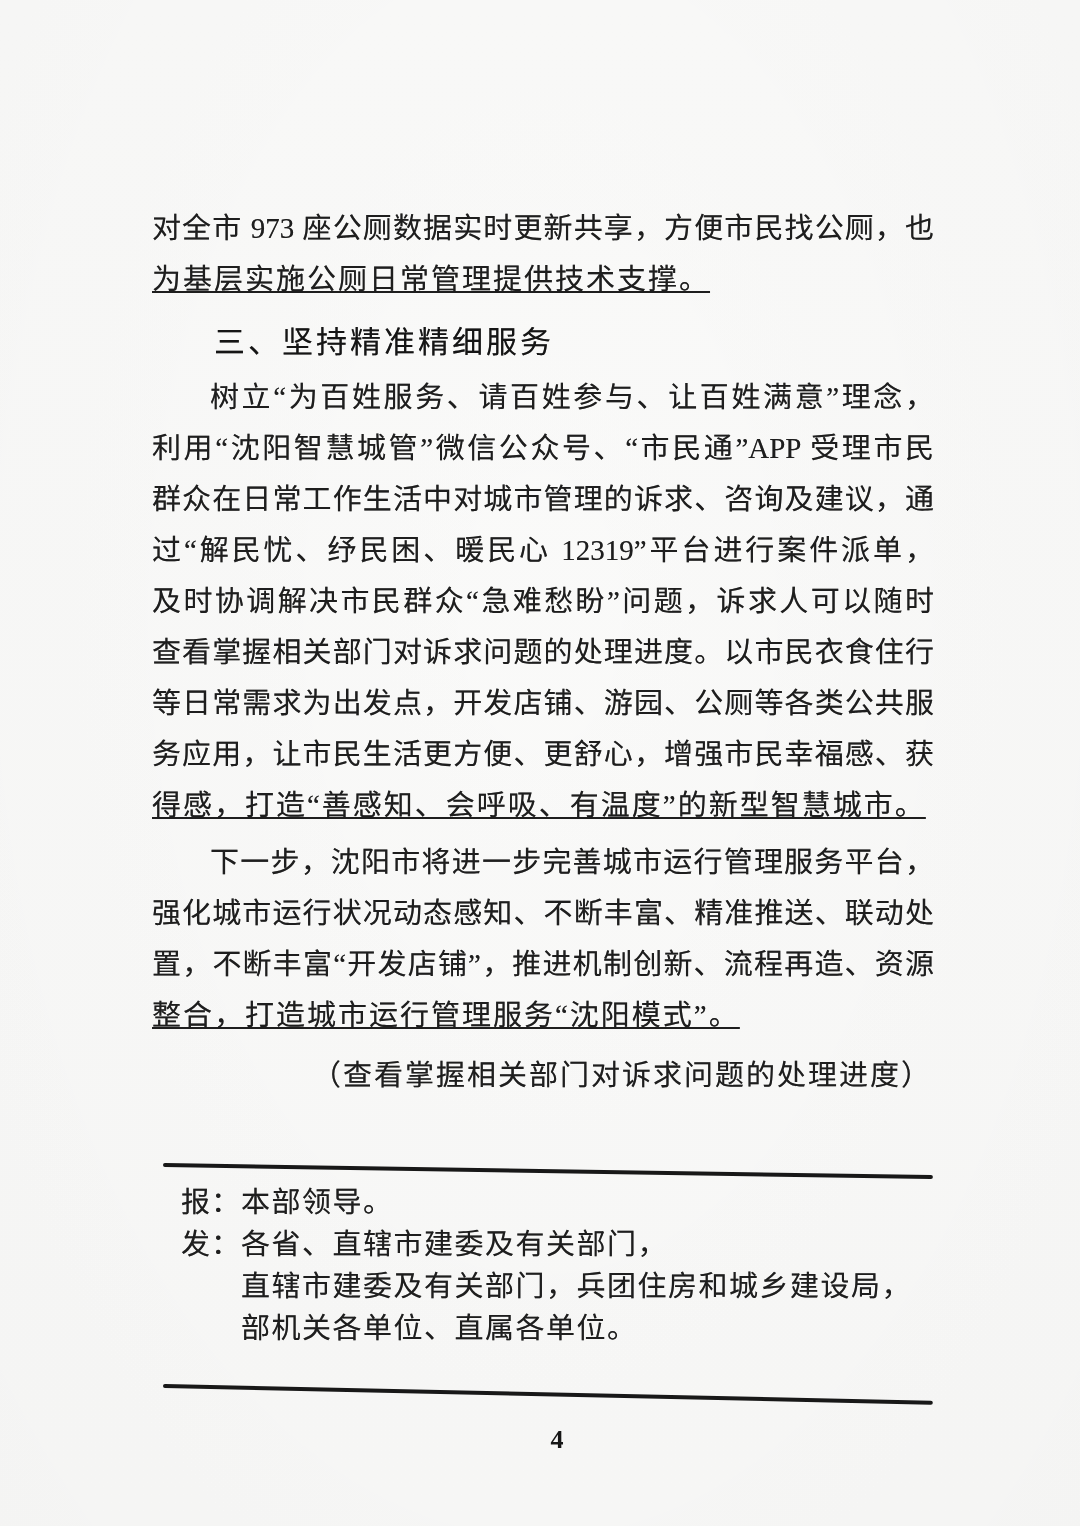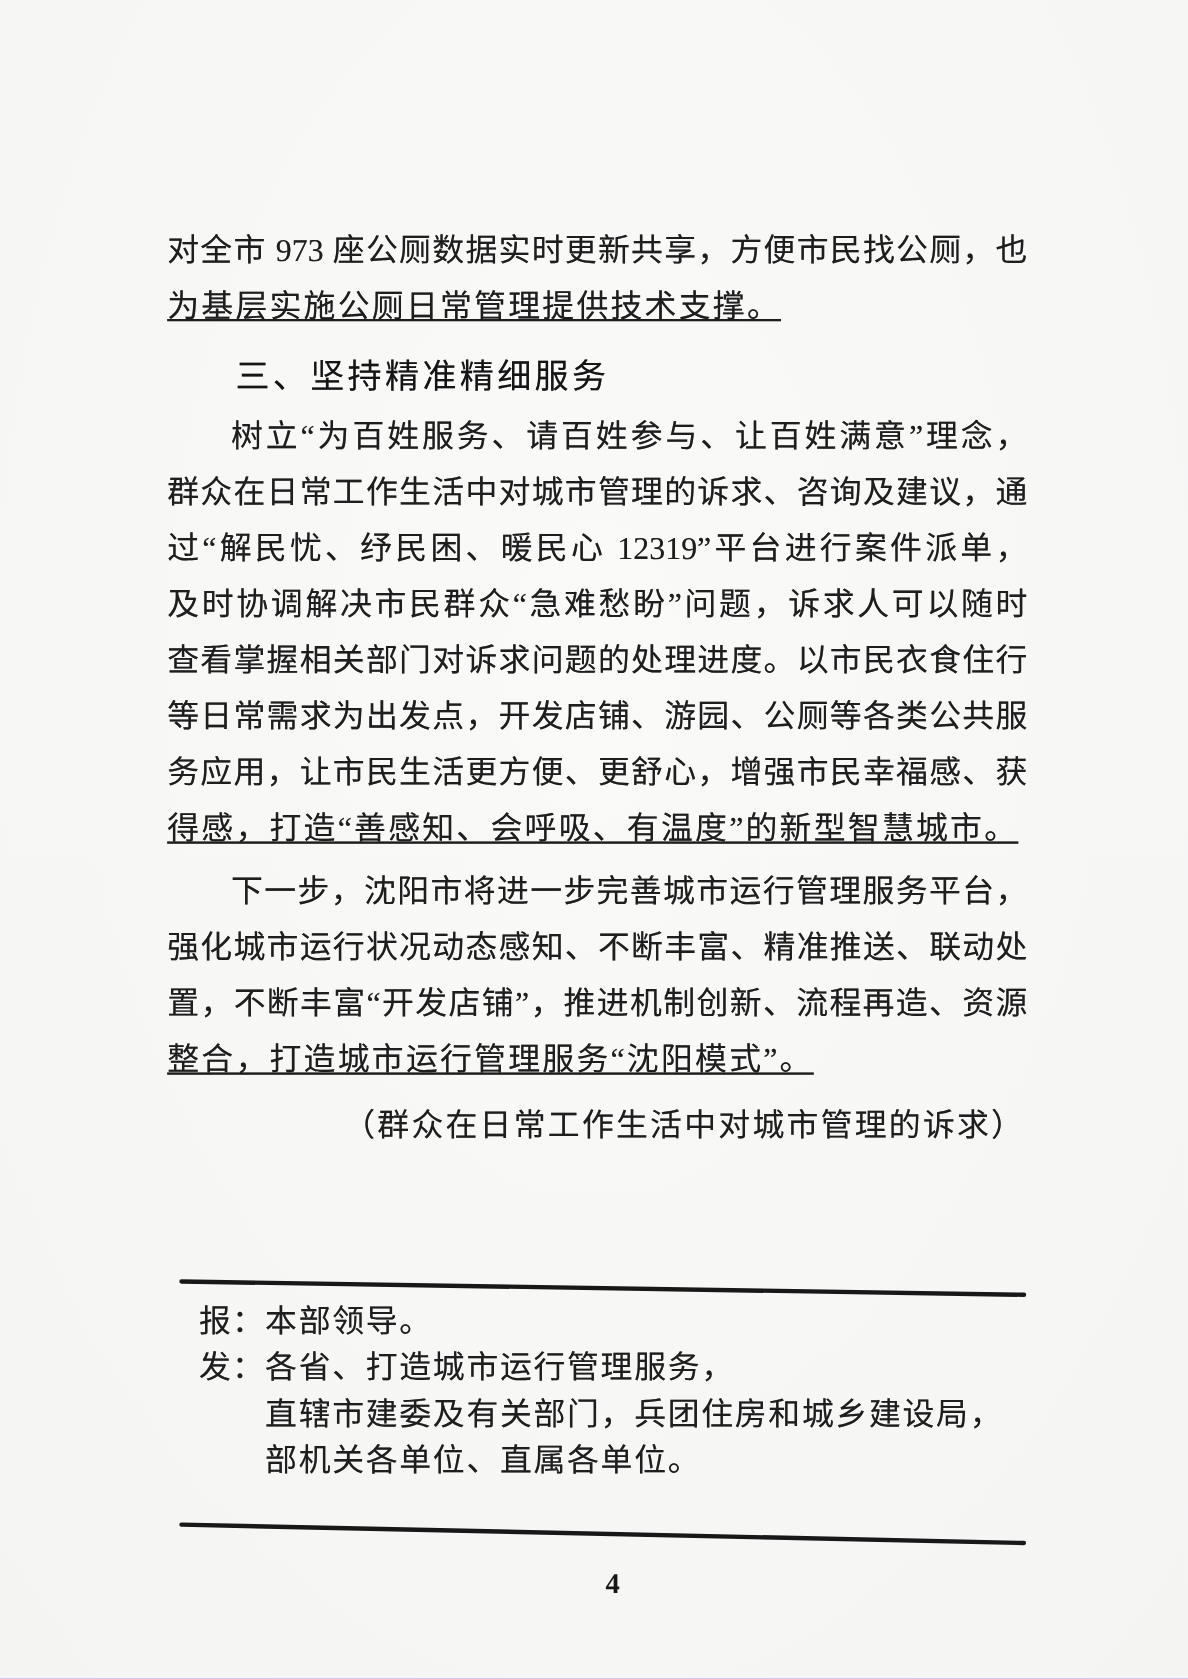--- a/index.html
+++ b/index.html
@@ -5,21 +5,21 @@
   html, body {
     margin: 0;
     padding: 0;
     background: #ffffff;
   }
   .page {
     position: relative;
     width: 1080px;
     height: 1526px;
     margin: 0 auto;
-    background: #8b5cf6;
+    background: #a3a3a3;
     overflow: hidden;
     color: #1e1e1e;
     font-family: "Liberation Serif", "DejaVu Serif", serif;
   }
   
   .page::before {
     content: "";
     position: absolute;
     inset: 0;
     background:
@@ -148,53 +148,54 @@
 
     <div class="para1">
       <div class="line">对全市 973 座公厕数据实时更新共享，方便市民找公厕，也</div>
       <div class="line last">为基层实施公厕日常管理提供技术支撑。</div>
     </div>
 
     <div class="heading">三、坚持精准精细服务</div>
 
     <div class="para2">
       <div class="line ind">树立“为百姓服务、请百姓参与、让百姓满意”理念，</div>
+      <div class="line">利用“沈阳智慧城管”微信公众号、“市民通”APP 受理市民</div>
       <div class="line">群众在日常工作生活中对城市管理的诉求、咨询及建议，通</div>
       <div class="line">过“解民忧、纾民困、暖民心 12319”平台进行案件派单，</div>
       <div class="line">及时协调解决市民群众“急难愁盼”问题，诉求人可以随时</div>
       <div class="line">查看掌握相关部门对诉求问题的处理进度。以市民衣食住行</div>
       <div class="line">等日常需求为出发点，开发店铺、游园、公厕等各类公共服</div>
       <div class="line">务应用，让市民生活更方便、更舒心，增强市民幸福感、获</div>
       <div class="line last">得感，打造“善感知、会呼吸、有温度”的新型智慧城市。</div>
     </div>
 
     <div class="para3">
       <div class="line ind">下一步，沈阳市将进一步完善城市运行管理服务平台，</div>
       <div class="line">强化城市运行状况动态感知、不断丰富、精准推送、联动处</div>
       <div class="line">置，不断丰富“开发店铺”，推进机制创新、流程再造、资源</div>
       <div class="line last">整合，打造城市运行管理服务“沈阳模式”。</div>
     </div>
 
-    <div class="attribution">（群众在日常工作生活中对城市管理的诉求）</div>
+    <div class="attribution">（查看掌握相关部门对诉求问题的处理进度）</div>
 
   </div>
 
   <div class="footer-box">
     <div class="rule rule-top"></div>
     <div class="footer-rows">
       <div class="f-row">
         <span class="f-label">报：</span>
         <div class="f-text">
           <div class="f-line">本部领导。</div>
         </div>
       </div>
       <div class="f-row">
         <span class="f-label">发：</span>
         <div class="f-text">
-          <div class="f-line">各省、打造城市运行管理服务，</div>
+          <div class="f-line">各省、直辖市建委及有关部门，</div>
           <div class="f-line">直辖市建委及有关部门，兵团住房和城乡建设局，</div>
           <div class="f-line">部机关各单位、直属各单位。</div>
         </div>
       </div>
     </div>
     <div class="rule rule-bottom"></div>
   </div>
 
   <div class="page-number">4</div>
 

